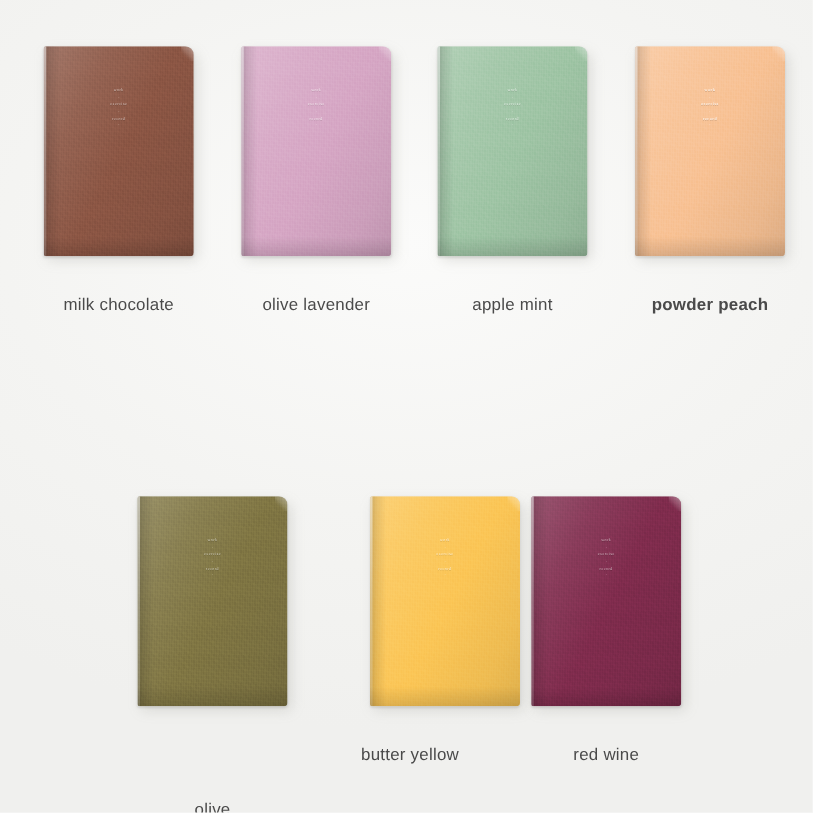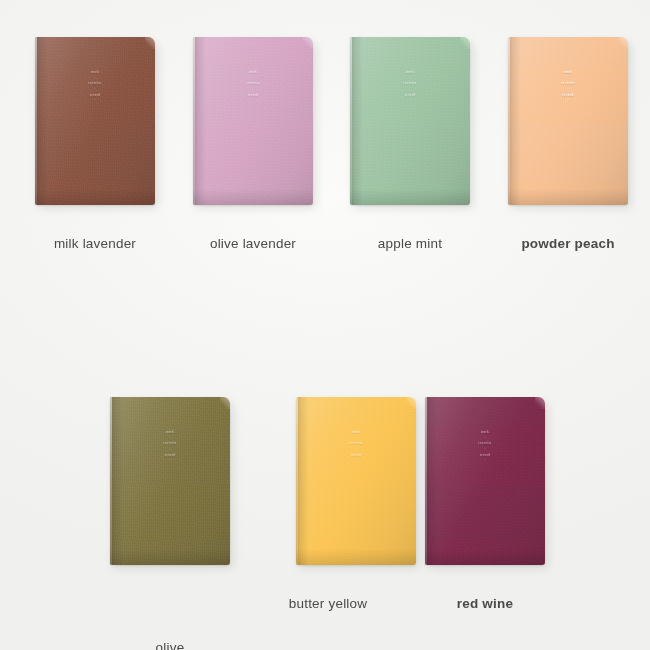--- a/index.html
+++ b/index.html
@@ -209,21 +209,21 @@
             <div class="cover-text">
               <div class="cover-line">work</div>
               <div class="cover-dot">·</div>
               <div class="cover-line">exercise</div>
               <div class="cover-dot">·</div>
               <div class="cover-line">record</div>
               <div class="cover-dot">·</div>
             </div>
           </div>
         </div>
-        <div class="label" style="top: 199px;">milk lavender</div>
+        <div class="label" style="top: 199px;">milk chocolate</div>
       </div>
       <div class="swatch" style="left: 193px; top: 37px;">
         <div class="book-wrap">
           <div class="book-shadow"></div>
           <div class="book light">
             <div class="book-base" style="background: rgb(214, 166, 196);"></div>
             <div class="book-grain"></div>
             <div class="book-sheen"></div>
             <div class="book-spine"></div>
             <div class="book-edge-light"></div>
@@ -349,16 +349,16 @@
             <div class="cover-text">
               <div class="cover-line">work</div>
               <div class="cover-dot">·</div>
               <div class="cover-line">exercise</div>
               <div class="cover-dot">·</div>
               <div class="cover-line">record</div>
               <div class="cover-dot">·</div>
             </div>
           </div>
         </div>
-        <div class="label" style="top: 199px; font-weight: bold;">red wine</div>
+        <div class="label" style="top: 199px;">red wine</div>
       </div>
     </div>
 </div>
 
 </body></html>

